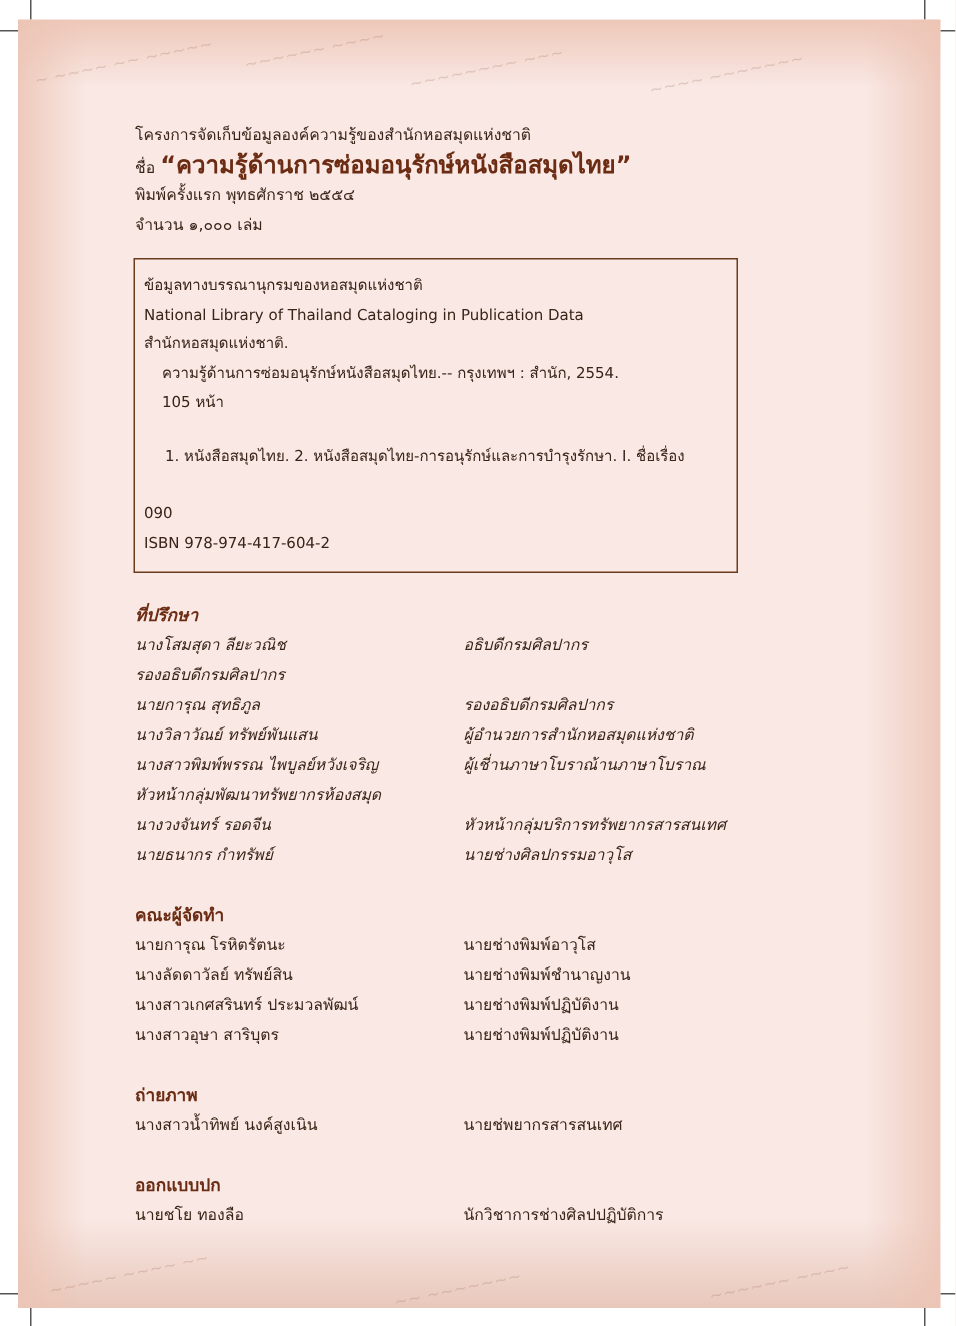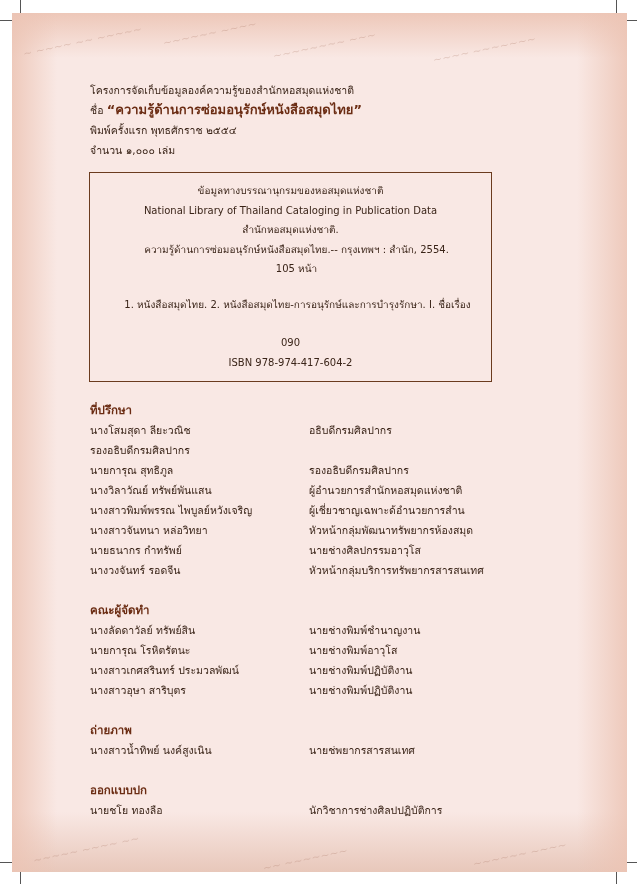--- a/index.html
+++ b/index.html
@@ -43,33 +43,32 @@
       left: 90px; top: 80px;
       width: 420px;
       font-size: 10.5px;
       line-height: 20px;
     }
     .intro .line { height: 20px; }
     .intro .title-prefix { color: #3a2418; }
     .intro .title {
       font-weight: bold;
       color: #6b2c13;
-      font-size: 13px;
+      font-size: 16px;
     }
     .cip-box {
       position: absolute;
       left: 89px; top: 172px;
       width: 403px; height: 210px;
       border: 1.5px solid #6b3b1e;
       box-sizing: border-box;
       padding: 8px 6px;
       font-size: 10px;
       line-height: 19.5px;
       color: #3a2418;
-      text-align: center;
     }
     .cip-box .indent1 { padding-left: 12px; }
     .cip-box .indent2 { padding-left: 14px; }
     .cip-box .gap { height: 16px; }
     .cip-box .gap2 { height: 19px; }
     .section {
       position: absolute;
       left: 90px;
       width: 420px;
       font-size: 10.5px;
@@ -129,66 +128,65 @@
   <div>สำนักหอสมุดแห่งชาติ.</div>
   <div class="indent1">ความรู้ด้านการซ่อมอนุรักษ์หนังสือสมุดไทย.-- กรุงเทพฯ : สำนัก, 2554.</div>
   <div class="indent1">105 หน้า</div>
   <div class="gap"></div>
   <div class="indent2">1. หนังสือสมุดไทย.  2. หนังสือสมุดไทย-การอนุรักษ์และการบำรุงรักษา.  I. ชื่อเรื่อง</div>
   <div class="gap2"></div>
   <div>090</div>
   <div>ISBN 978-974-417-604-2</div>
 </div>
 
-<div class="section" style="top:400px;">
+<div class="section" style="top:400px;font-style:italic;">
   <h3>ที่ปรึกษา</h3>
   <div class="row">
       <span class="name">นางโสมสุดา ลียะวณิช</span>
       <span class="role">อธิบดีกรมศิลปากร</span>
     </div>
   <div class="row">
       <span class="role">รองอธิบดีกรมศิลปากร</span>
     </div>
   <div class="row">
       <span class="name">นายการุณ สุทธิภูล</span>
       <span class="role">รองอธิบดีกรมศิลปากร</span>
     </div>
   <div class="row">
       <span class="name">นางวิลาวัณย์ ทรัพย์พันแสน</span>
       <span class="role">ผู้อำนวยการสำนักหอสมุดแห่งชาติ</span>
     </div>
   <div class="row">
       <span class="name">นางสาวพิมพ์พรรณ ไพบูลย์หวังเจริญ</span>
-      <span class="role">ผู้เชี่ยวชาญเฉพาะด้อำนวยการสำน</span>
-    </div>
-  <div class="row">
-      <span class="name">นางสาวจันทนา หล่อวิทยา</span>
+      <span class="role">ผู้เชี่านภาษาโบราณ้านภาษาโบราณ</span>
+    </div>
+  <div class="row">
       <span class="role">หัวหน้ากลุ่มพัฒนาทรัพยากรห้องสมุด</span>
+    </div>
+  <div class="row">
+      <span class="name">นางวงจันทร์ รอดจีน</span>
+      <span class="role">หัวหน้ากลุ่มบริการทรัพยากรสารสนเทศ</span>
     </div>
   <div class="row">
       <span class="name">นายธนากร กำทรัพย์</span>
       <span class="role">นายช่างศิลปกรรมอาวุโส</span>
     </div>
-  <div class="row">
-      <span class="name">นางวงจันทร์ รอดจีน</span>
-      <span class="role">หัวหน้ากลุ่มบริการทรัพยากรสารสนเทศ</span>
-    </div>
 </div>
 
 <div class="section" style="top:600px;">
   <h3>คณะผู้จัดทำ</h3>
   <div class="row">
+      <span class="name">นายการุณ โรหิตรัตนะ</span>
+      <span class="role">นายช่างพิมพ์อาวุโส</span>
+    </div>
+  <div class="row">
       <span class="name">นางลัดดาวัลย์ ทรัพย์สิน</span>
       <span class="role">นายช่างพิมพ์ชำนาญงาน</span>
     </div>
   <div class="row">
-      <span class="name">นายการุณ โรหิตรัตนะ</span>
-      <span class="role">นายช่างพิมพ์อาวุโส</span>
-    </div>
-  <div class="row">
       <span class="name">นางสาวเกศสรินทร์ ประมวลพัฒน์</span>
       <span class="role">นายช่างพิมพ์ปฏิบัติงาน</span>
     </div>
   <div class="row">
       <span class="name">นางสาวอุษา สาริบุตร</span>
       <span class="role">นายช่างพิมพ์ปฏิบัติงาน</span>
     </div>
 </div>
 
 <div class="section" style="top:720px;">

